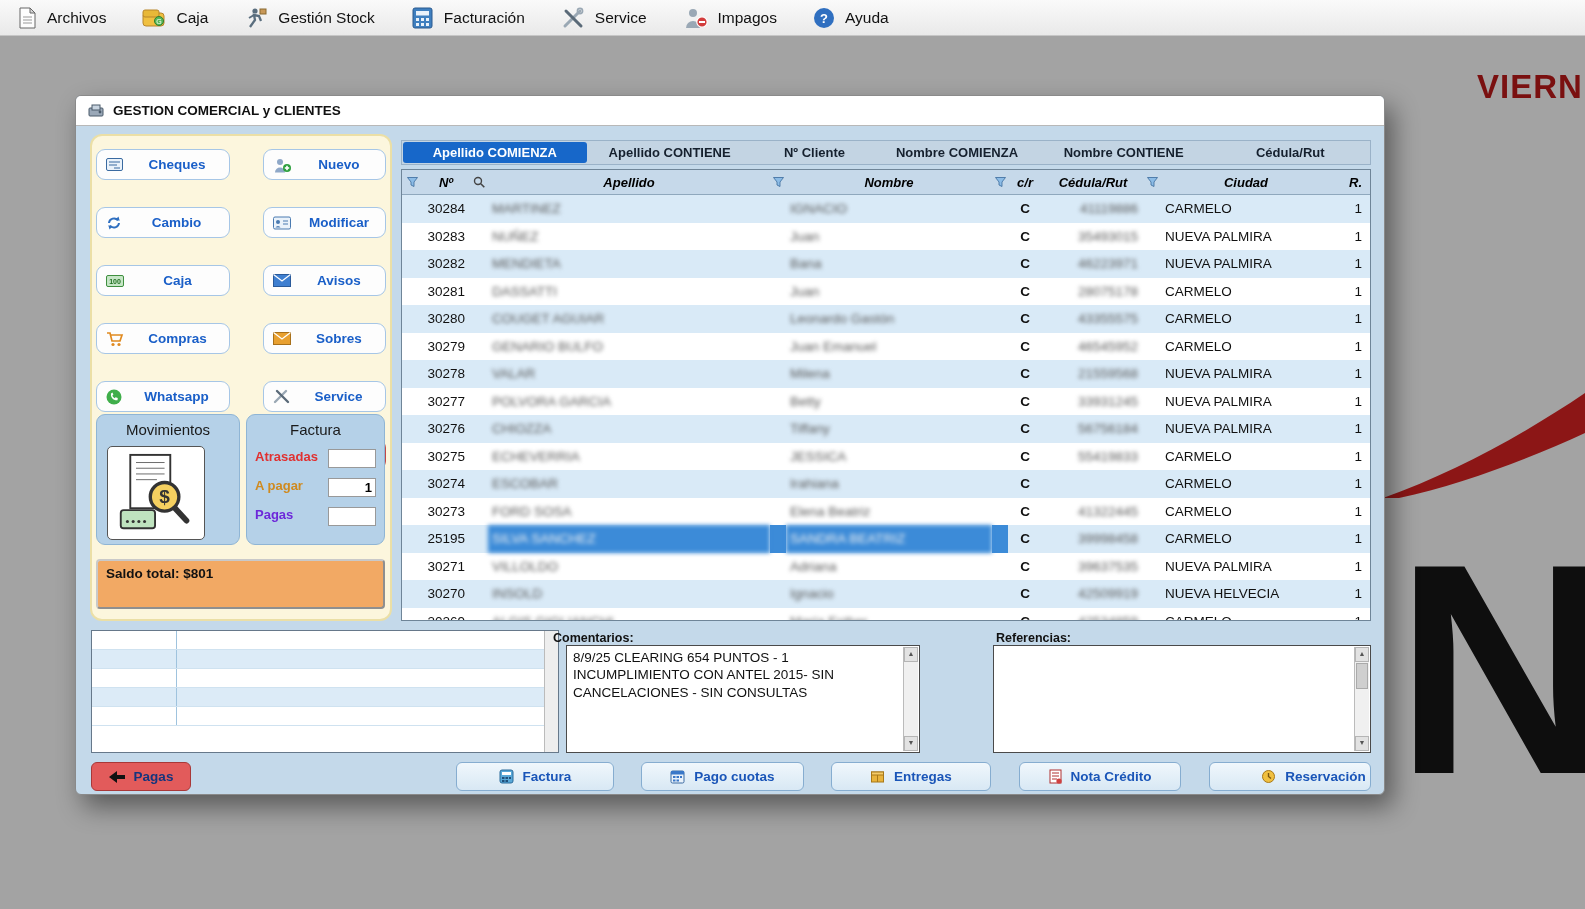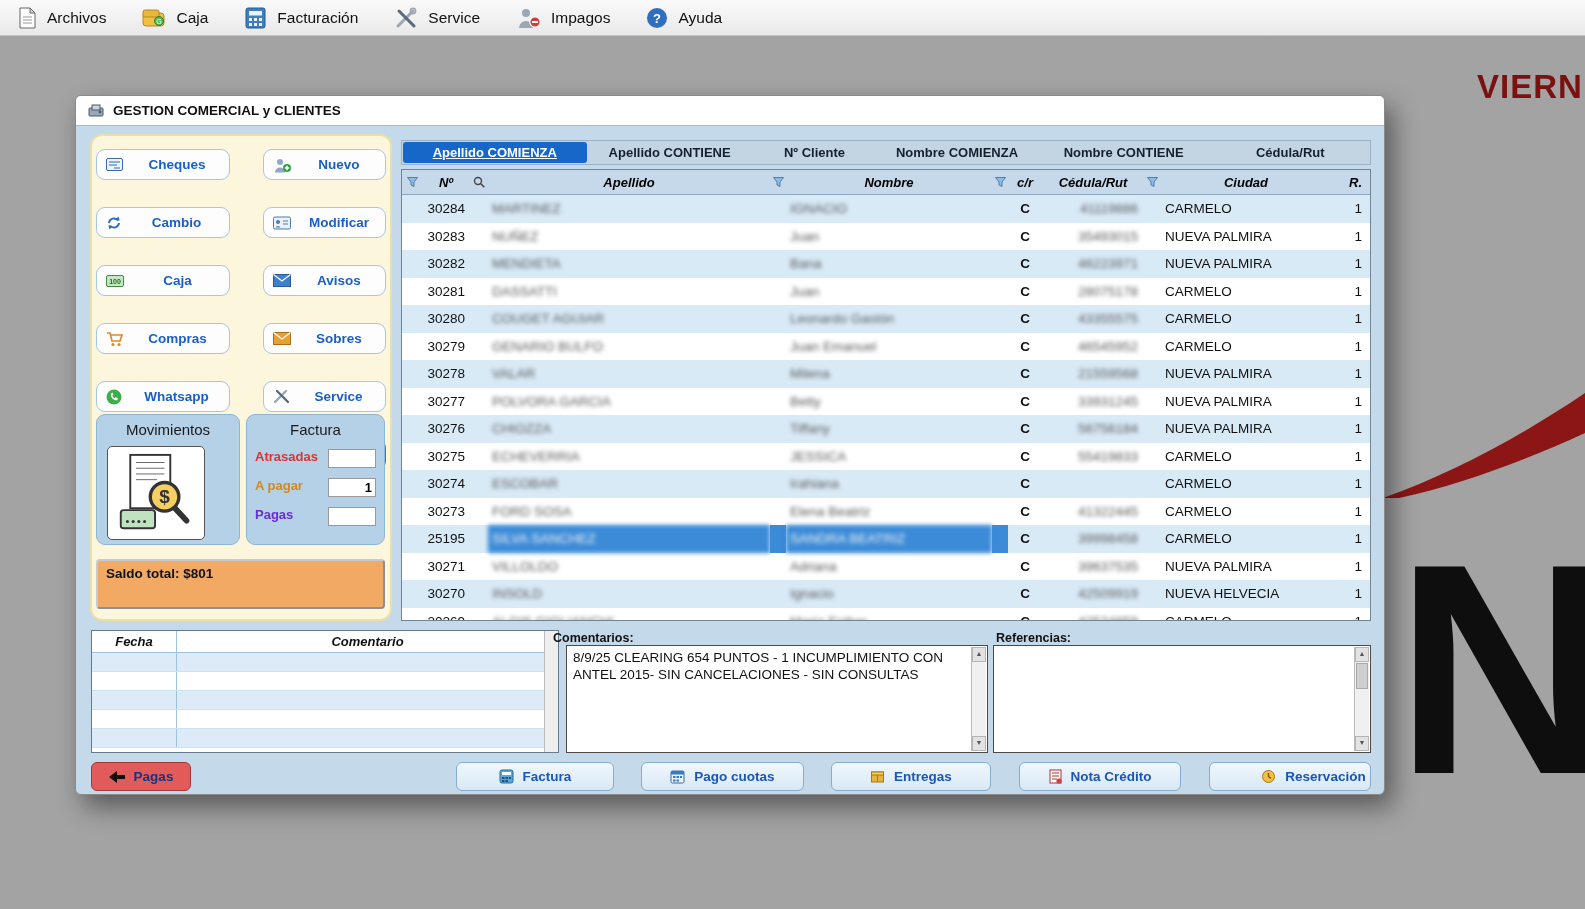--- a/index.html
+++ b/index.html
@@ -99,21 +99,21 @@
 
   
   .tabsbar {
     position:absolute; left:325px; top:44px; width:970px; height:25px;
     background:#c3d4e3; border:1px solid #9ab2c8; display:flex; align-items:stretch;
   }
   .ftab {
     display:flex; align-items:center; justify-content:center;
     font-size:13px; font-weight:bold; color:#15202e; cursor:pointer;
   }
-  .ftab:nth-child(1){width:19%;text-decoration:underline;} .ftab:nth-child(2){width:17%;} .ftab:nth-child(3){width:13%;}
+  .ftab:nth-child(1){width:19%;} .ftab:nth-child(2){width:17%;} .ftab:nth-child(3){width:13%;}
   .ftab:nth-child(4){width:16.5%;} .ftab:nth-child(5){width:18%;} .ftab:nth-child(6){width:16.5%;}
   .ftab.active { background:#1767c9; color:#fff; border-radius:3px; margin:1px; }
 
   
   .tablebox {
     position:absolute; left:325px; top:73px; width:970px; height:452px;
     background:#fff; border:1px solid #6f8598; overflow:hidden;
   }
   .thead, .trow {
     display:grid;
@@ -206,20 +206,31 @@
   <div class="menu-item">
     <span>
         <svg width="24" height="21" viewBox="0 0 24 21">
           <rect x="1" y="6" width="21" height="13" rx="3" fill="#f0c040" stroke="#b8862a"></rect>
           <rect x="1" y="3" width="16" height="7" rx="2" fill="#e8b838" stroke="#b8862a"></rect>
           <circle cx="17" cy="14" r="4.5" fill="#58b858" stroke="#2f7f2f"></circle>
           <text x="17" y="16.8" font-size="7" text-anchor="middle" fill="#fff" font-family="Liberation Sans">G</text>
         </svg>
       </span>
     <span class="mi-label">Caja</span>
+  </div>
+  <div class="menu-item">
+    <span>
+        <svg width="24" height="22" viewBox="0 0 24 22">
+          <circle cx="11" cy="4" r="2.6" fill="#5a6e7e"></circle>
+          <path d="M6,20 L11,13 L10,8 L15,9 L17,14" stroke="#5a6e7e" stroke-width="2.3" fill="none"></path>
+          <path d="M10,8 L5,11" stroke="#5a6e7e" stroke-width="2"></path>
+          <rect x="16" y="2" width="6" height="5" fill="#c89858" stroke="#8a6a30"></rect>
+        </svg>
+      </span>
+    <span class="mi-label">Gestión Stock</span>
   </div>
   <div class="menu-item">
     <span>
         <svg width="23" height="22" viewBox="0 0 23 22">
           <rect x="2" y="1" width="19" height="20" rx="2" fill="#3f7fbf" stroke="#2a5a8f"></rect>
           <rect x="5" y="4" width="13" height="4.5" fill="#eaf2fa"></rect>
           <g fill="#eaf2fa">
             <rect x="5" y="11" width="3" height="3"></rect>
             <rect x="10" y="11" width="3" height="3"></rect>
             <rect x="15" y="11" width="3" height="3"></rect>
@@ -749,44 +760,40 @@
           <span class="c-cr">C</span>
           <span class="c-ced blurred">42534859</span>
           <span></span>
           <span class="c-ciu">CARMELO</span>
           <span class="c-r">1</span>
         </div>
       </div>
   </div>
 
   <div class="history-box">
-    <div class="hist-head">
-      <span class="hf">Fecha</span>
-      <span class="hc">Comentario</span>
-    </div>
     <div class="hist-row">
         <span class="hrf"></span>
       </div>
     <div class="hist-row">
         <span class="hrf"></span>
       </div>
     <div class="hist-row">
         <span class="hrf"></span>
       </div>
     <div class="hist-row">
         <span class="hrf"></span>
       </div>
     <div class="hist-row">
         <span class="hrf"></span>
       </div>
     <div class="hist-scroll"></div>
   </div>
 
   <div class="area-label" style="left:477px; top:535px;">Comentarios:</div>
-  <div class="textbox" style="left:490px; top:549px; width:422px; height:108px;">
+  <div class="textbox" style="left:490px; top:549px; width:354px; height:108px;">
     <span>8/9/25 CLEARING 654 PUNTOS - 1 INCUMPLIMIENTO CON ANTEL 2015- SIN CANCELACIONES - SIN CONSULTAS</span>
     <div class="vscroll">
       <div class="vs-btn vs-up">▲</div>
       <div class="vs-btn vs-dn">▼</div>
     </div>
   </div>
 
   <div class="area-label" style="left:920px; top:535px;">Referencias:</div>
   <div class="textbox" style="left:917px; top:549px; width:378px; height:108px;">
     <span></span>

